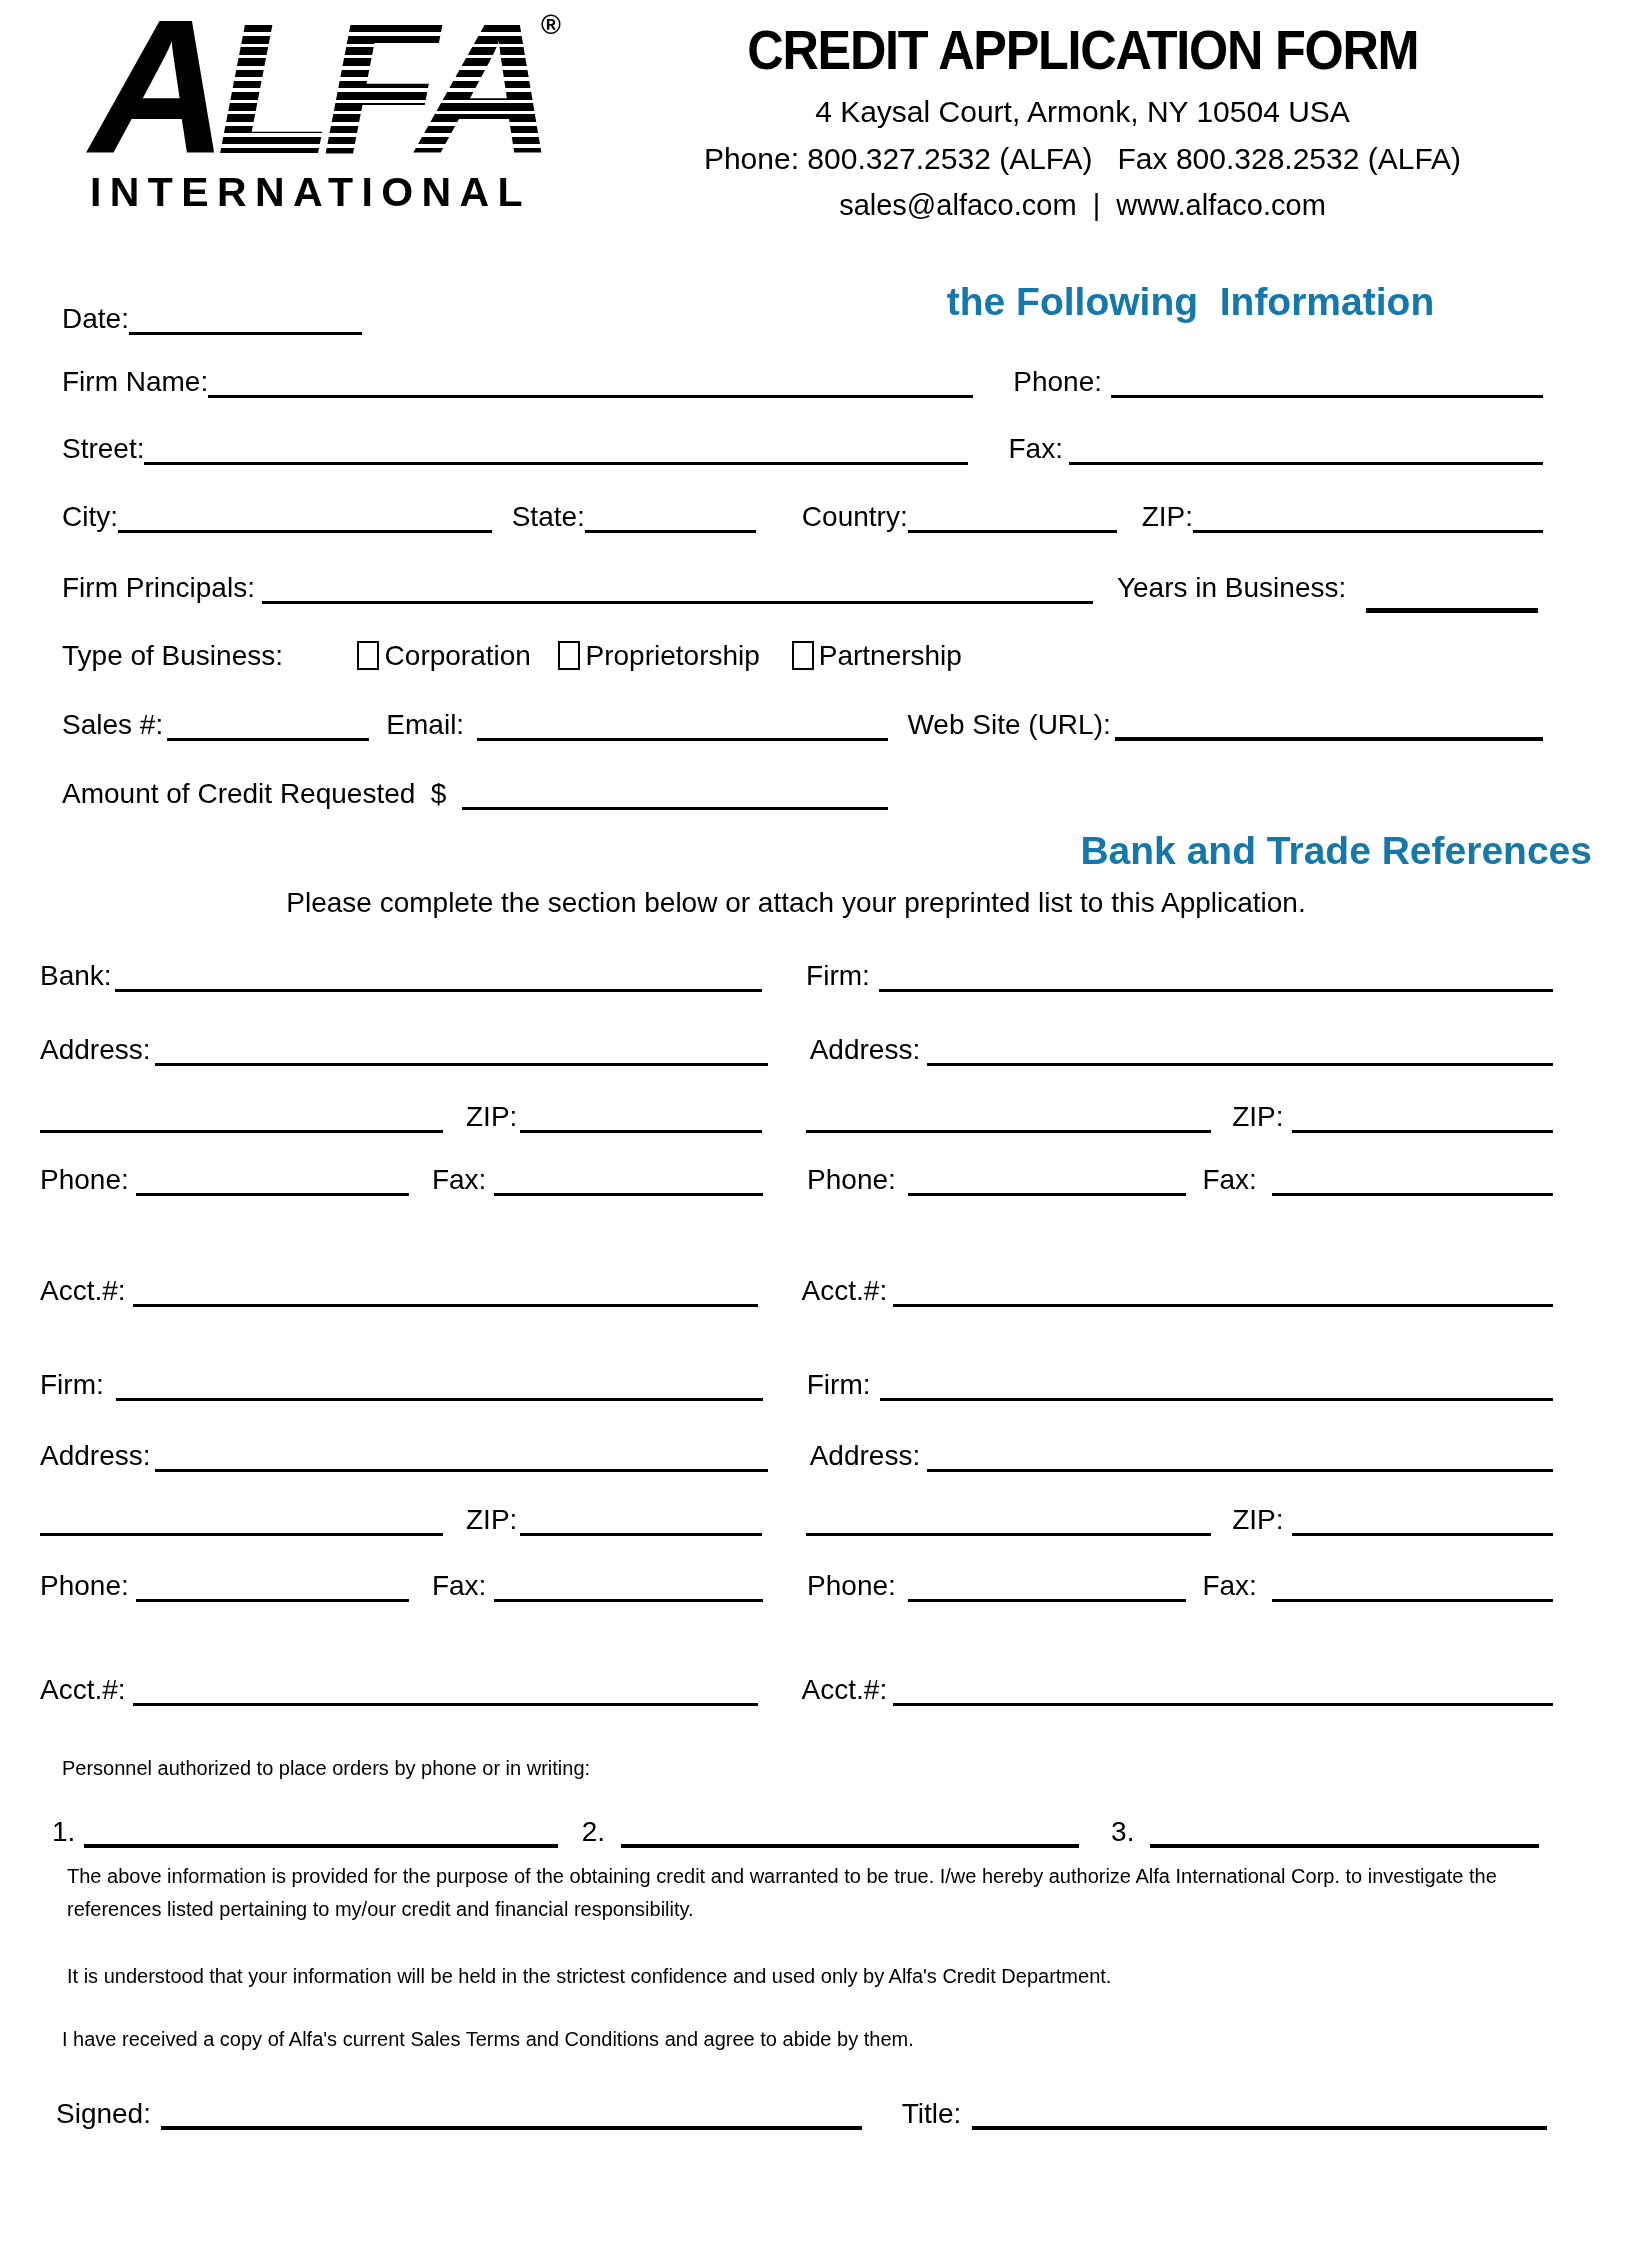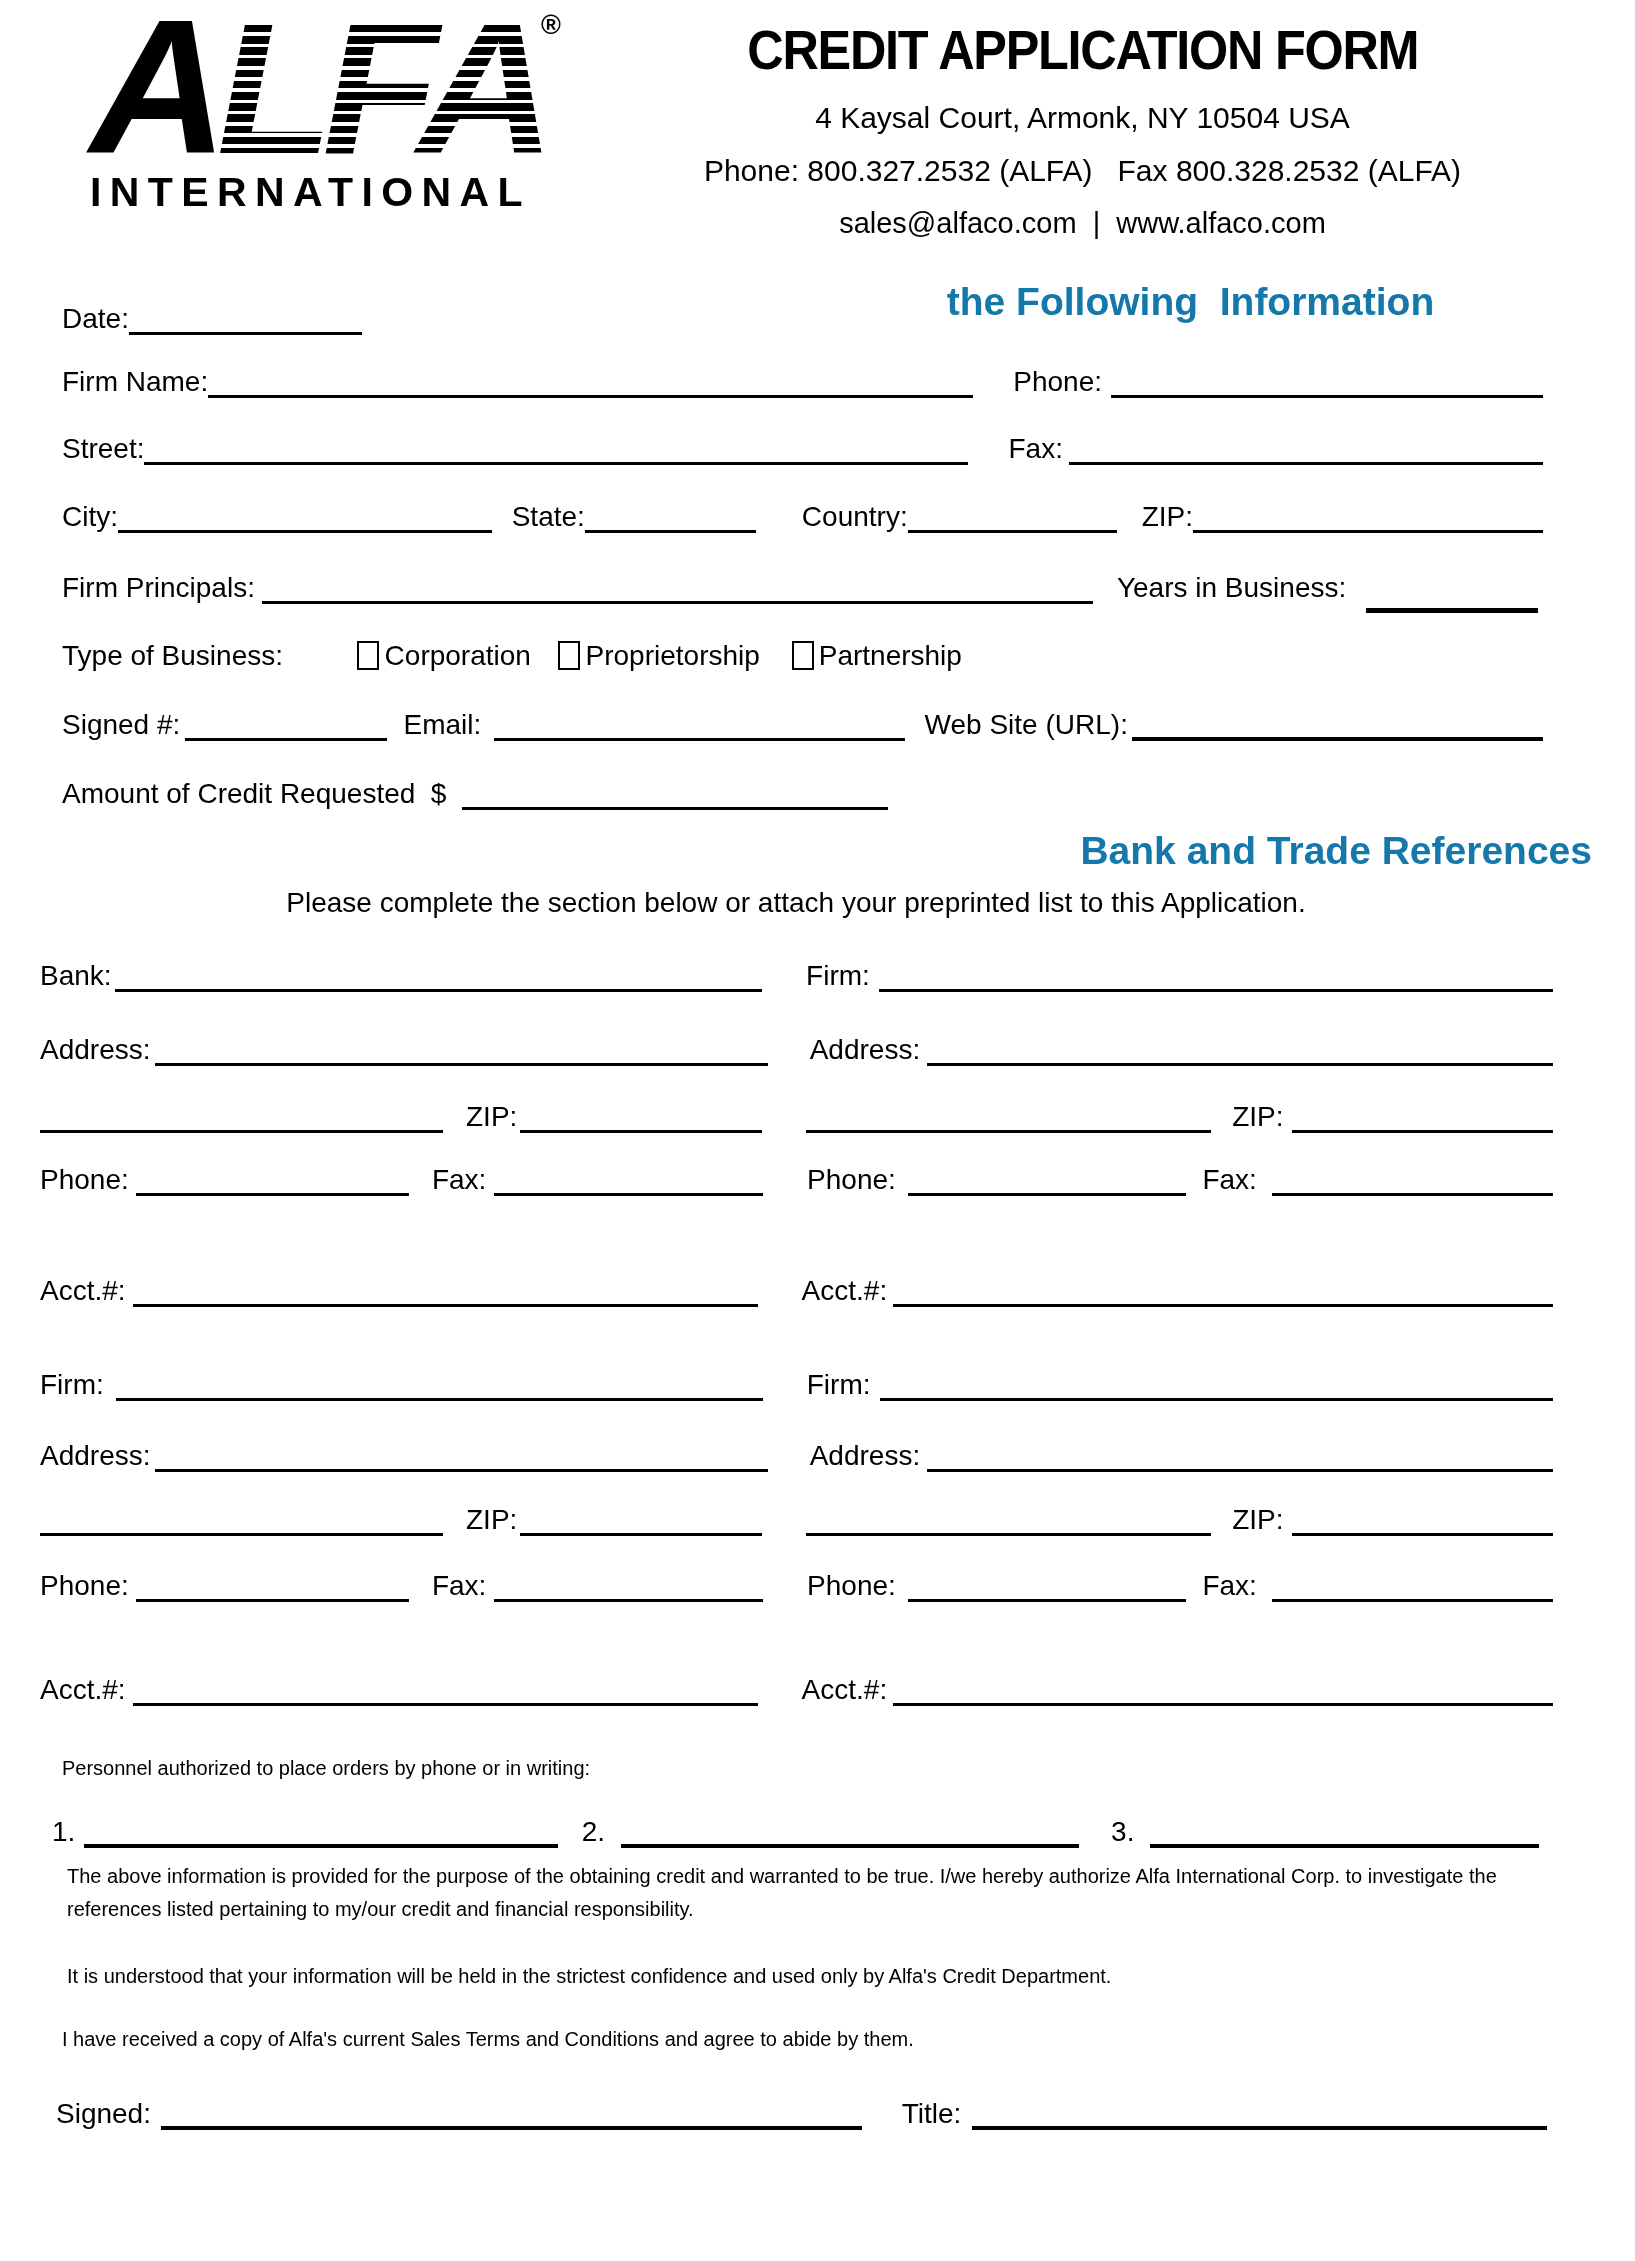--- a/index.html
+++ b/index.html
@@ -27,21 +27,21 @@
   }
   .logo-reg{position:absolute;left:451px;top:2.8px;font-size:27px;font-style:normal;letter-spacing:0;color:#000;font-weight:700;}
   .logo-sub{margin-top:7px;font-size:41px;font-weight:700;letter-spacing:8.4px;white-space:nowrap;}
   
   .title-block{position:absolute;left:675px;top:17px;width:815px;text-align:center;}
   .form-title{
     display:inline-block;
     font-size:56px;font-weight:800;letter-spacing:-1.4px;white-space:nowrap;
     transform:scaleX(0.90);transform-origin:center;
   }
-  .hdr-line{font-size:30px;margin-top:19px;}
+  .hdr-line{font-size:30px;margin-top:13px;}
   .hdr-line.small{font-size:29px;}
   .pre{white-space:pre-wrap;text-align:center;}
   .request{
     position:absolute;left:864px;top:202px;width:653px;
     text-align:center;font-weight:700;font-size:39px;line-height:40px;
     white-space:pre-wrap;
   }
   
   .row{position:absolute;display:flex;align-items:flex-end;font-size:28px;line-height:1.15;}
   .lbl{white-space:pre;flex:0 0 auto;}
@@ -124,21 +124,21 @@
     <span class="lbl">Type of Business:</span>
     <span class="cb" style="margin-left:74px;"></span>
     <span class="lbl" style="margin-left:5.6px;">Corporation</span>
     <span class="cb" style="margin-left:27px;"></span>
     <span class="lbl" style="margin-left:5.6px;">Proprietorship</span>
     <span class="cb" style="margin-left:32px;"></span>
     <span class="lbl" style="margin-left:4.9px;">Partnership</span>
   </div>
 
   <div class="row" style="left:62px;top:709px;width:1481px;">
-    <span class="lbl">Signed #:</span>
+    <span class="lbl">Sales #:</span>
     <span class="ln" style="width:202px;margin-left:4.2px;"></span>
     <span class="lbl" style="margin-left:17px;">Email:</span>
     <span class="ln" style="width:411px;margin-left:12.6px;"></span>
     <span class="lbl" style="margin-left:19.7px;">Web Site (URL):</span>
     <span class="ln grow thick" style="margin-left:4.2px;"></span>
   </div>
 
   <div class="row" style="left:62px;top:778px;width:826px;">
     <span class="lbl pre">Amount of Credit Requested  $</span>
     <span class="ln grow" style="margin-left:15.5px;"></span>

